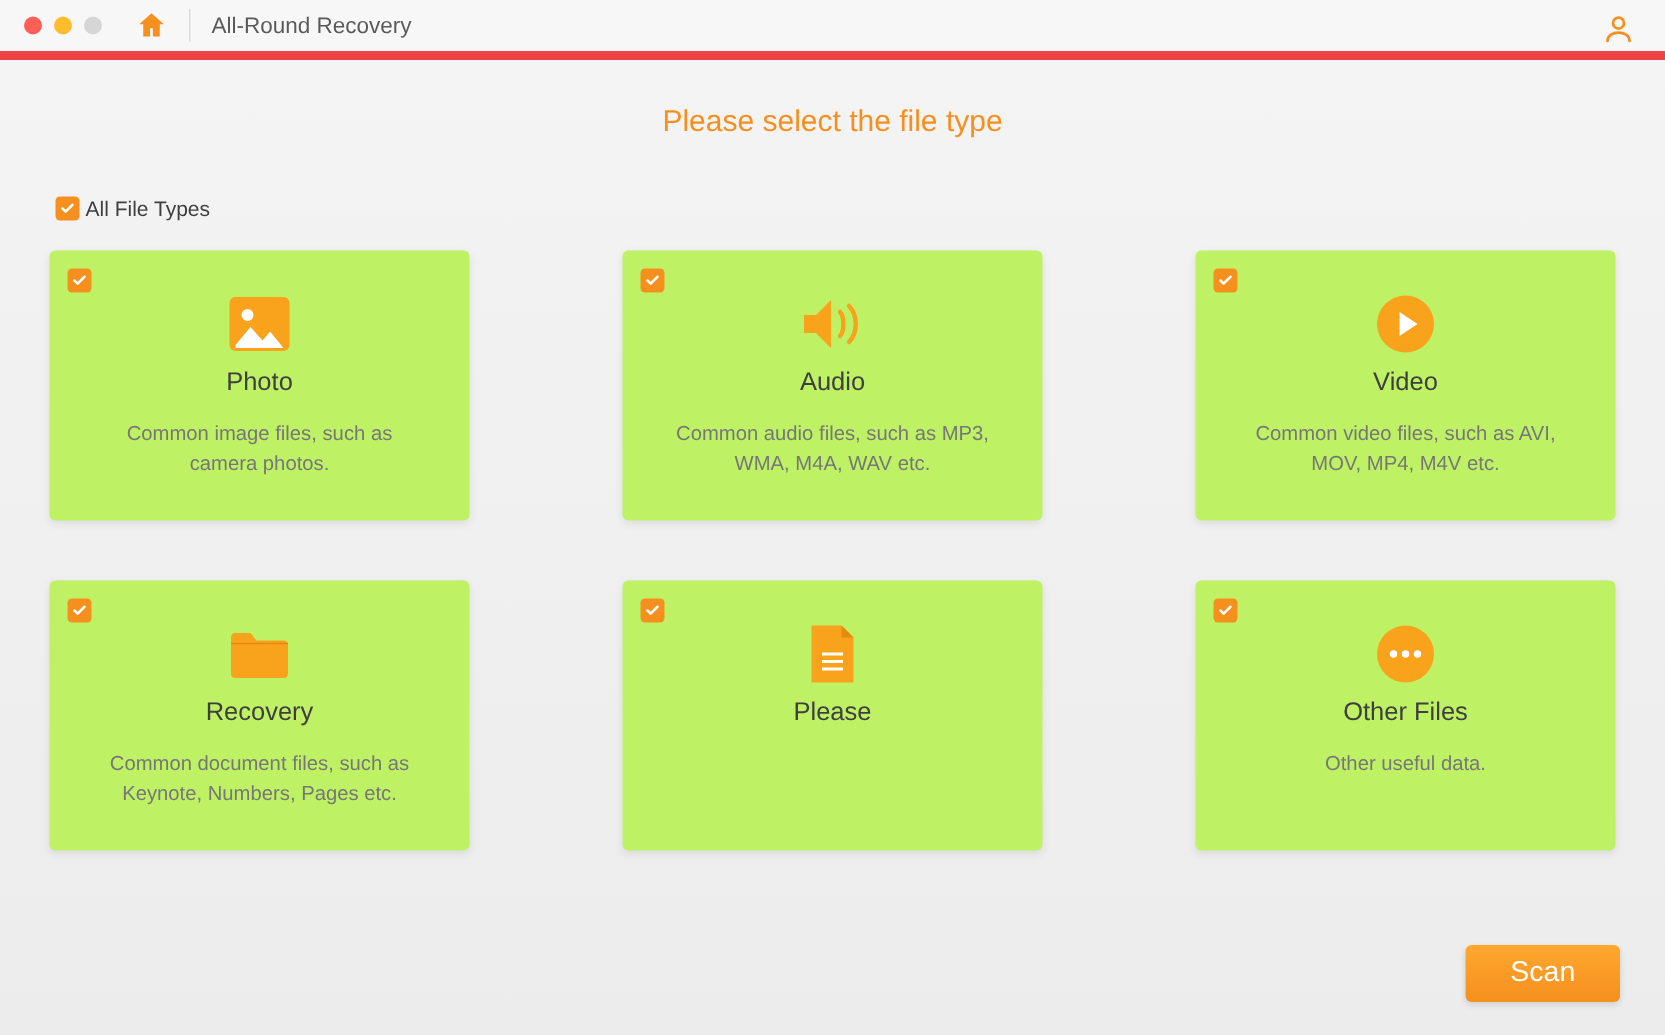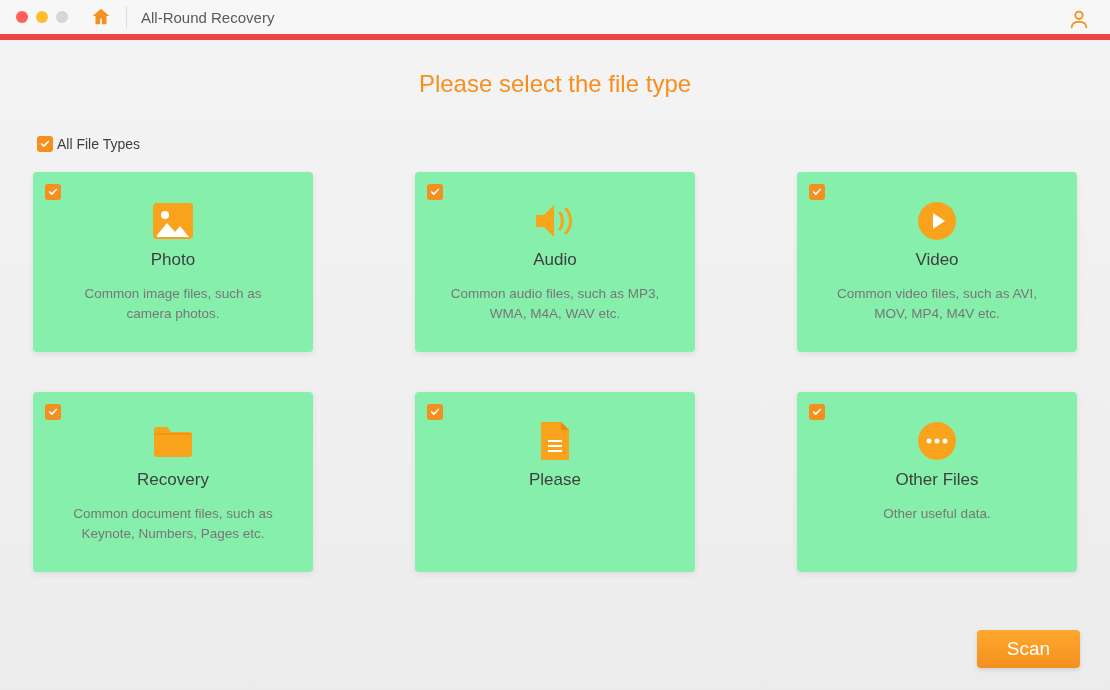--- a/index.html
+++ b/index.html
@@ -21,37 +21,37 @@
   .dot.yellow { background: #ffbd2e; }
   .dot.grey { background: #d6d6d6; }
 
   .home-icon { margin-left: 22px; margin-right: 14px; display: flex; align-items: center; }
   .vsep { width: 1px; height: 22px; background: #dcdcdc; margin-right: 14px; }
   .app-title { color: #5a5a5a; font-size: 15px; font-weight: 400; }
 
   .user-icon { position: absolute; right: 20px; top: 8px; }
 
   .content { padding: 30px 33px 0 33px; }
-  .heading { text-align: center; color: #f58f1e; font-size: 24px; font-weight: 500; margin-bottom: 38px; }
+  .heading { text-align: center; color: #f58f1e; font-size: 20px; font-weight: 500; margin-bottom: 38px; }
 
   .alltypes-row { display: flex; align-items: center; gap: 4px; margin-bottom: 20px; margin-left: 4px; }
 
   .checkbox {
     width: 16px; height: 16px; border-radius: 3px;
     background: #f58f1e; display: inline-flex; align-items: center; justify-content: center;
     cursor: pointer;
   }
   .checkbox svg { display: block; }
 
   .alltypes-label { color: #3f3f3f; font-size: 14px; }
 
   .cards { display: grid; grid-template-columns: repeat(3, 280px); column-gap: 60px; row-gap: 40px; justify-content: space-between; }
 
   .card {
-    background: #86efac; border-radius: 4px; box-shadow: 0 2px 6px rgba(0,0,0,0.08);
+    background: #bef264; border-radius: 4px; box-shadow: 0 2px 6px rgba(0,0,0,0.08);
     position: relative; padding: 28px 20px 24px 20px; min-height: 180px;
     display: flex; flex-direction: column; align-items: center; text-align: center;
     cursor: pointer;
   }
   .card .checkbox { position: absolute; top: 12px; left: 12px; }
 
   .card-icon { height: 42px; display: flex; align-items: center; justify-content: center; margin-bottom: 8px; }
   .card-title { color: #3f3f3f; font-size: 17px; font-weight: 500; margin-bottom: 14px; }
   .card-desc { color: #777; font-size: 13.5px; line-height: 1.5; max-width: 210px; }
 

